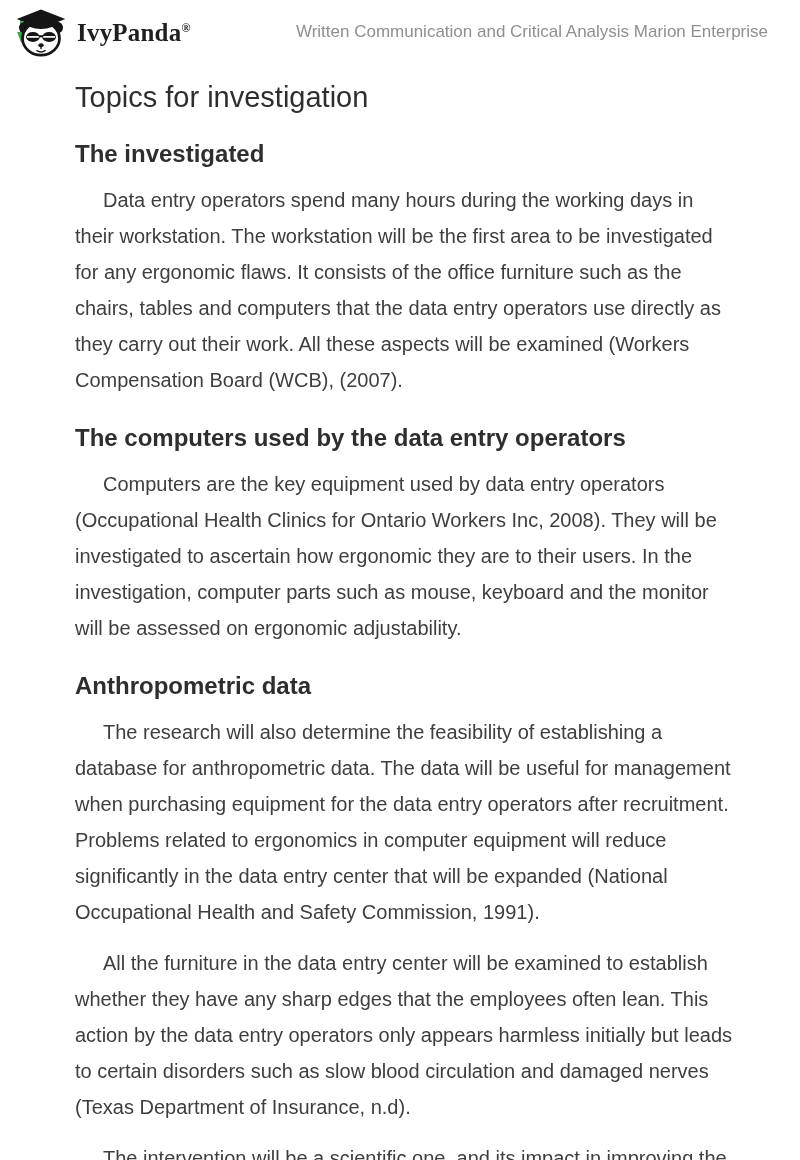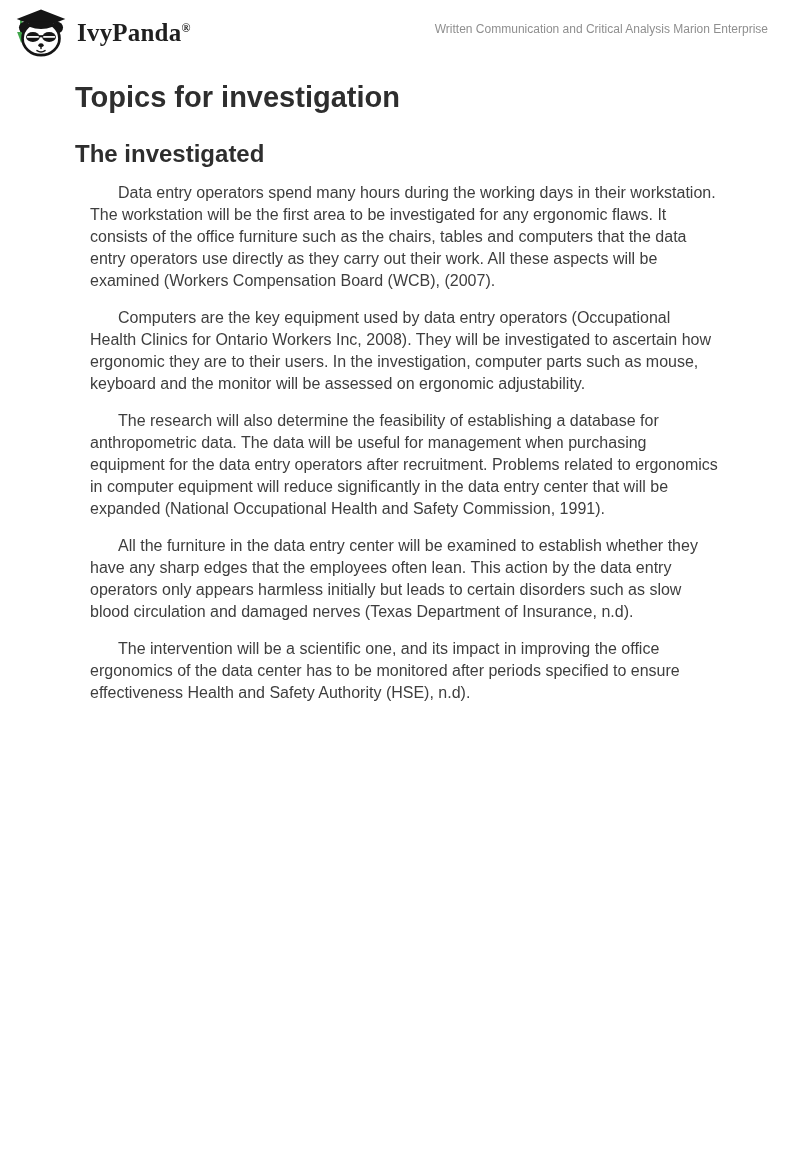--- a/index.html
+++ b/index.html
@@ -38,43 +38,43 @@
     font-weight:700;
     font-size:25px;
     color:var(--brand-text-color);
     letter-spacing:.2px;
     line-height:50px;
   }
   .brand-text sup{font-size:12px;vertical-align:super;line-height:0;}
   .doc-title{
     margin-left:auto;
     margin-top:14px;
-    font-size:12px;
+    font-size:17px;
     color:var(--header-title-color);
     white-space:nowrap;
   }
   
   h1.page-title{
     margin:16px 0 20px;
     font-size:29px;
     line-height:34px;
-    font-weight:700;
+    font-weight:400;
     color:var(--heading-color);
   }
   h2.section-heading{
     margin:25px 0 13px;
     font-size:24px;
     line-height:30px;
     font-weight:700;
     color:var(--heading-color);
   }
   p.para{
-    margin:0 15px 15px;
-    font-size:16px;
-    line-height:22px;
+    margin:0 0 15px;
+    font-size:20px;
+    line-height:36px;
     color:var(--body-text-color);
     text-indent:28px;
   }
   
   .page-footer{
     position:absolute;
     right:32px;
     bottom:14px;
   }
   .source-url{
@@ -123,26 +123,28 @@
 
   <div id="sections-host">
   <section>
     <h2 class="section-heading">The investigated</h2>
     <div>
           <p class="para">Data entry operators spend many hours during the working days in their workstation. The workstation will be the first area to be investigated for any ergonomic flaws. It consists of the office furniture such as the chairs, tables and computers that the data entry operators use directly as they carry out their work. All these aspects will be examined (Workers Compensation Board (WCB), (2007).</p>
         </div>
   </section>
 
   <section>
+    <h2 class="section-heading">The computers used by the data entry operators</h2>
     <div>
           <p class="para">Computers are the key equipment used by data entry operators (Occupational Health Clinics for Ontario Workers Inc, 2008). They will be investigated to ascertain how ergonomic they are to their users. In the investigation, computer parts such as mouse, keyboard and the monitor will be assessed on ergonomic adjustability.</p>
         </div>
   </section>
 
   <section>
+    <h2 class="section-heading">Anthropometric data</h2>
     <div>
           <p class="para">The research will also determine the feasibility of establishing a database for anthropometric data. The data will be useful for management when purchasing equipment for the data entry operators after recruitment. Problems related to ergonomics in computer equipment will reduce significantly in the data entry center that will be expanded (National Occupational Health and Safety Commission, 1991).</p>
         </div>
   </section>
 
   <section>
     <div>
           <p class="para">All the furniture in the data entry center will be examined to establish whether they have any sharp edges that the employees often lean. This action by the data entry operators only appears harmless initially but leads to certain disorders such as slow blood circulation and damaged nerves (Texas Department of Insurance, n.d).</p>
         </div>
   </section>

